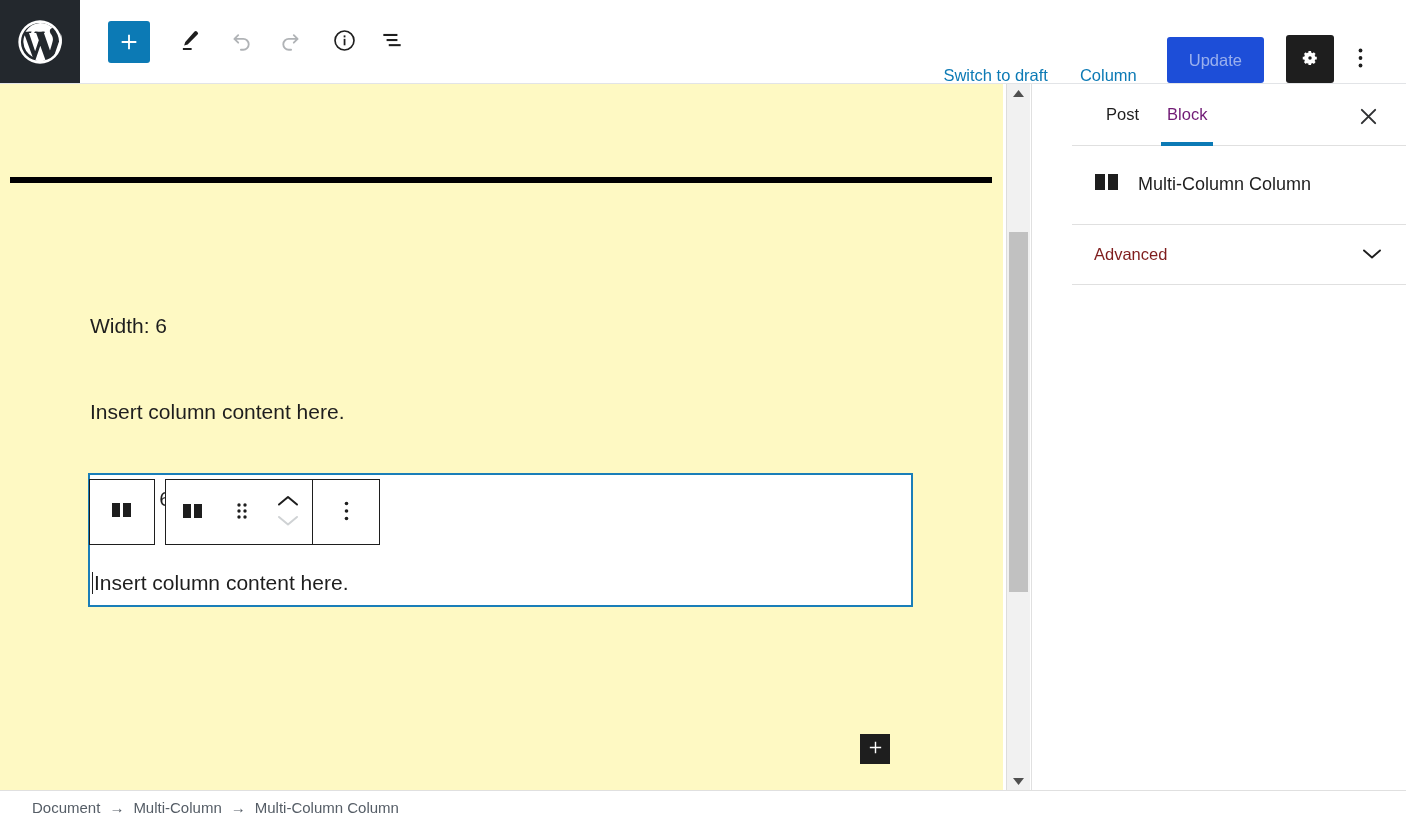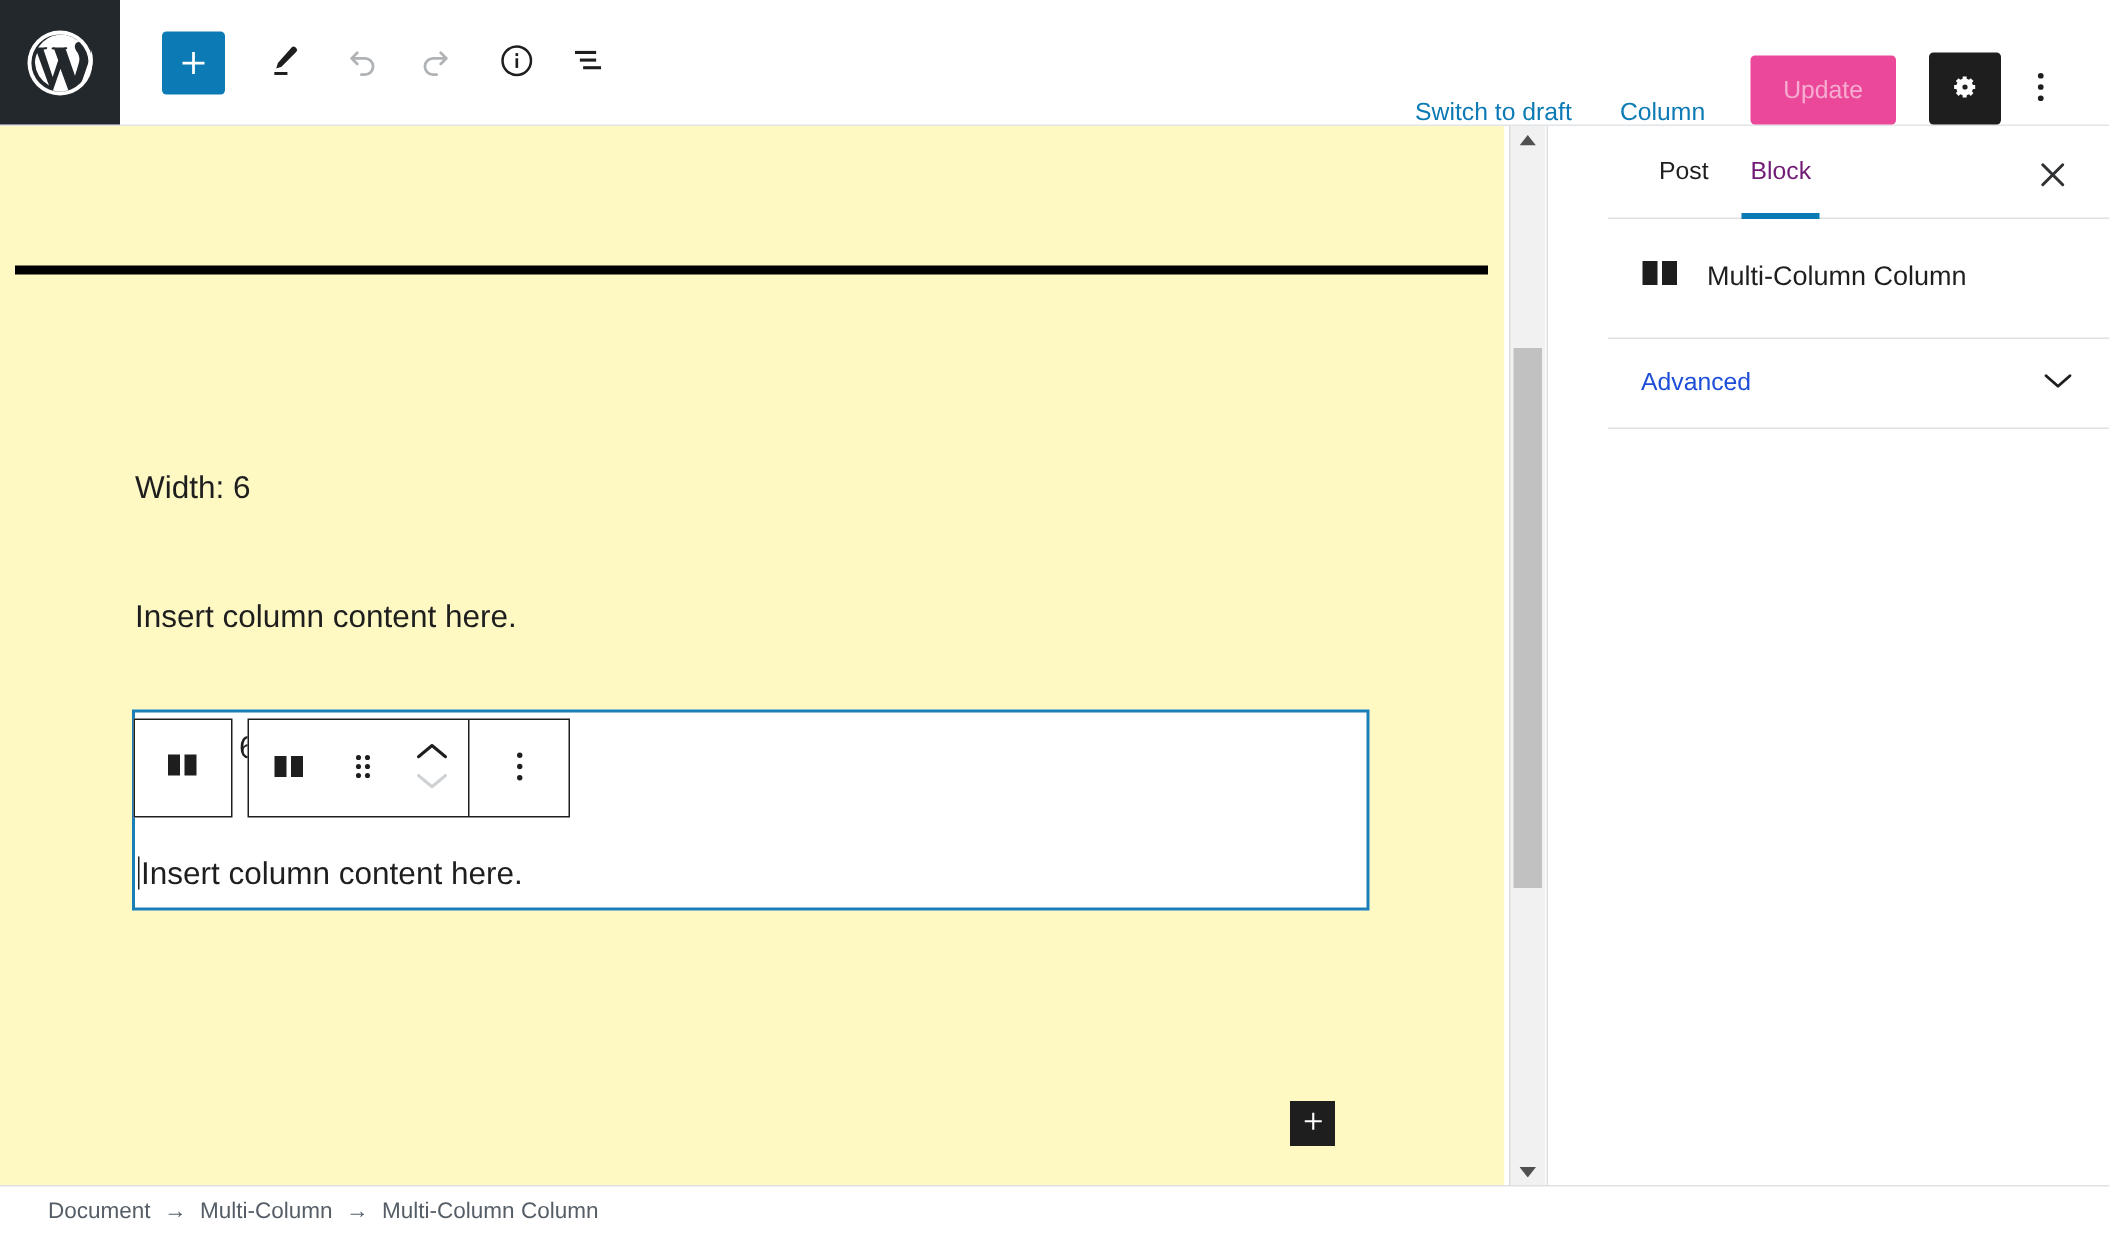--- a/index.html
+++ b/index.html
@@ -56,21 +56,21 @@
   .tb-link {
     color: #0c7ab5;
     font-size: 16.5px;
     background: none; border: none;
     padding: 0 16px;
     cursor: pointer;
     white-space: nowrap;
     line-height: 1;
   }
   .tb-update {
-    background: #ec4899;
+    background: #1d4ed8;
     color: rgba(255,255,255,0.55);
     border: none;
     font-size: 16.5px;
     border-radius: 3px;
     padding: 0 22px;
     height: 46px;
     margin-left: 14px;
     cursor: pointer;
     white-space: nowrap;
   }
@@ -263,21 +263,21 @@
   }
   .sb-blockcard-title {
     font-size: 18px; color: #1e1e1e;
   }
   .sb-panel {
     display: flex; align-items: center; justify-content: space-between;
     padding: 20px 24px 20px 22px;
     border-bottom: 1px solid #e0e0e0;
     cursor: pointer;
   }
-  .sb-panel-title { font-size: 16.5px; color: #1d4ed8; }
+  .sb-panel-title { font-size: 16.5px; color: #7f1d1d; }
 
   
   .footer {
     position: absolute;
     left: 0; top: 790px;
     width: 1406px; height: 34px;
     background: #ffffff;
     border-top: 1px solid #e0e0e0;
     display: flex; align-items: center;
     padding-left: 32px;

